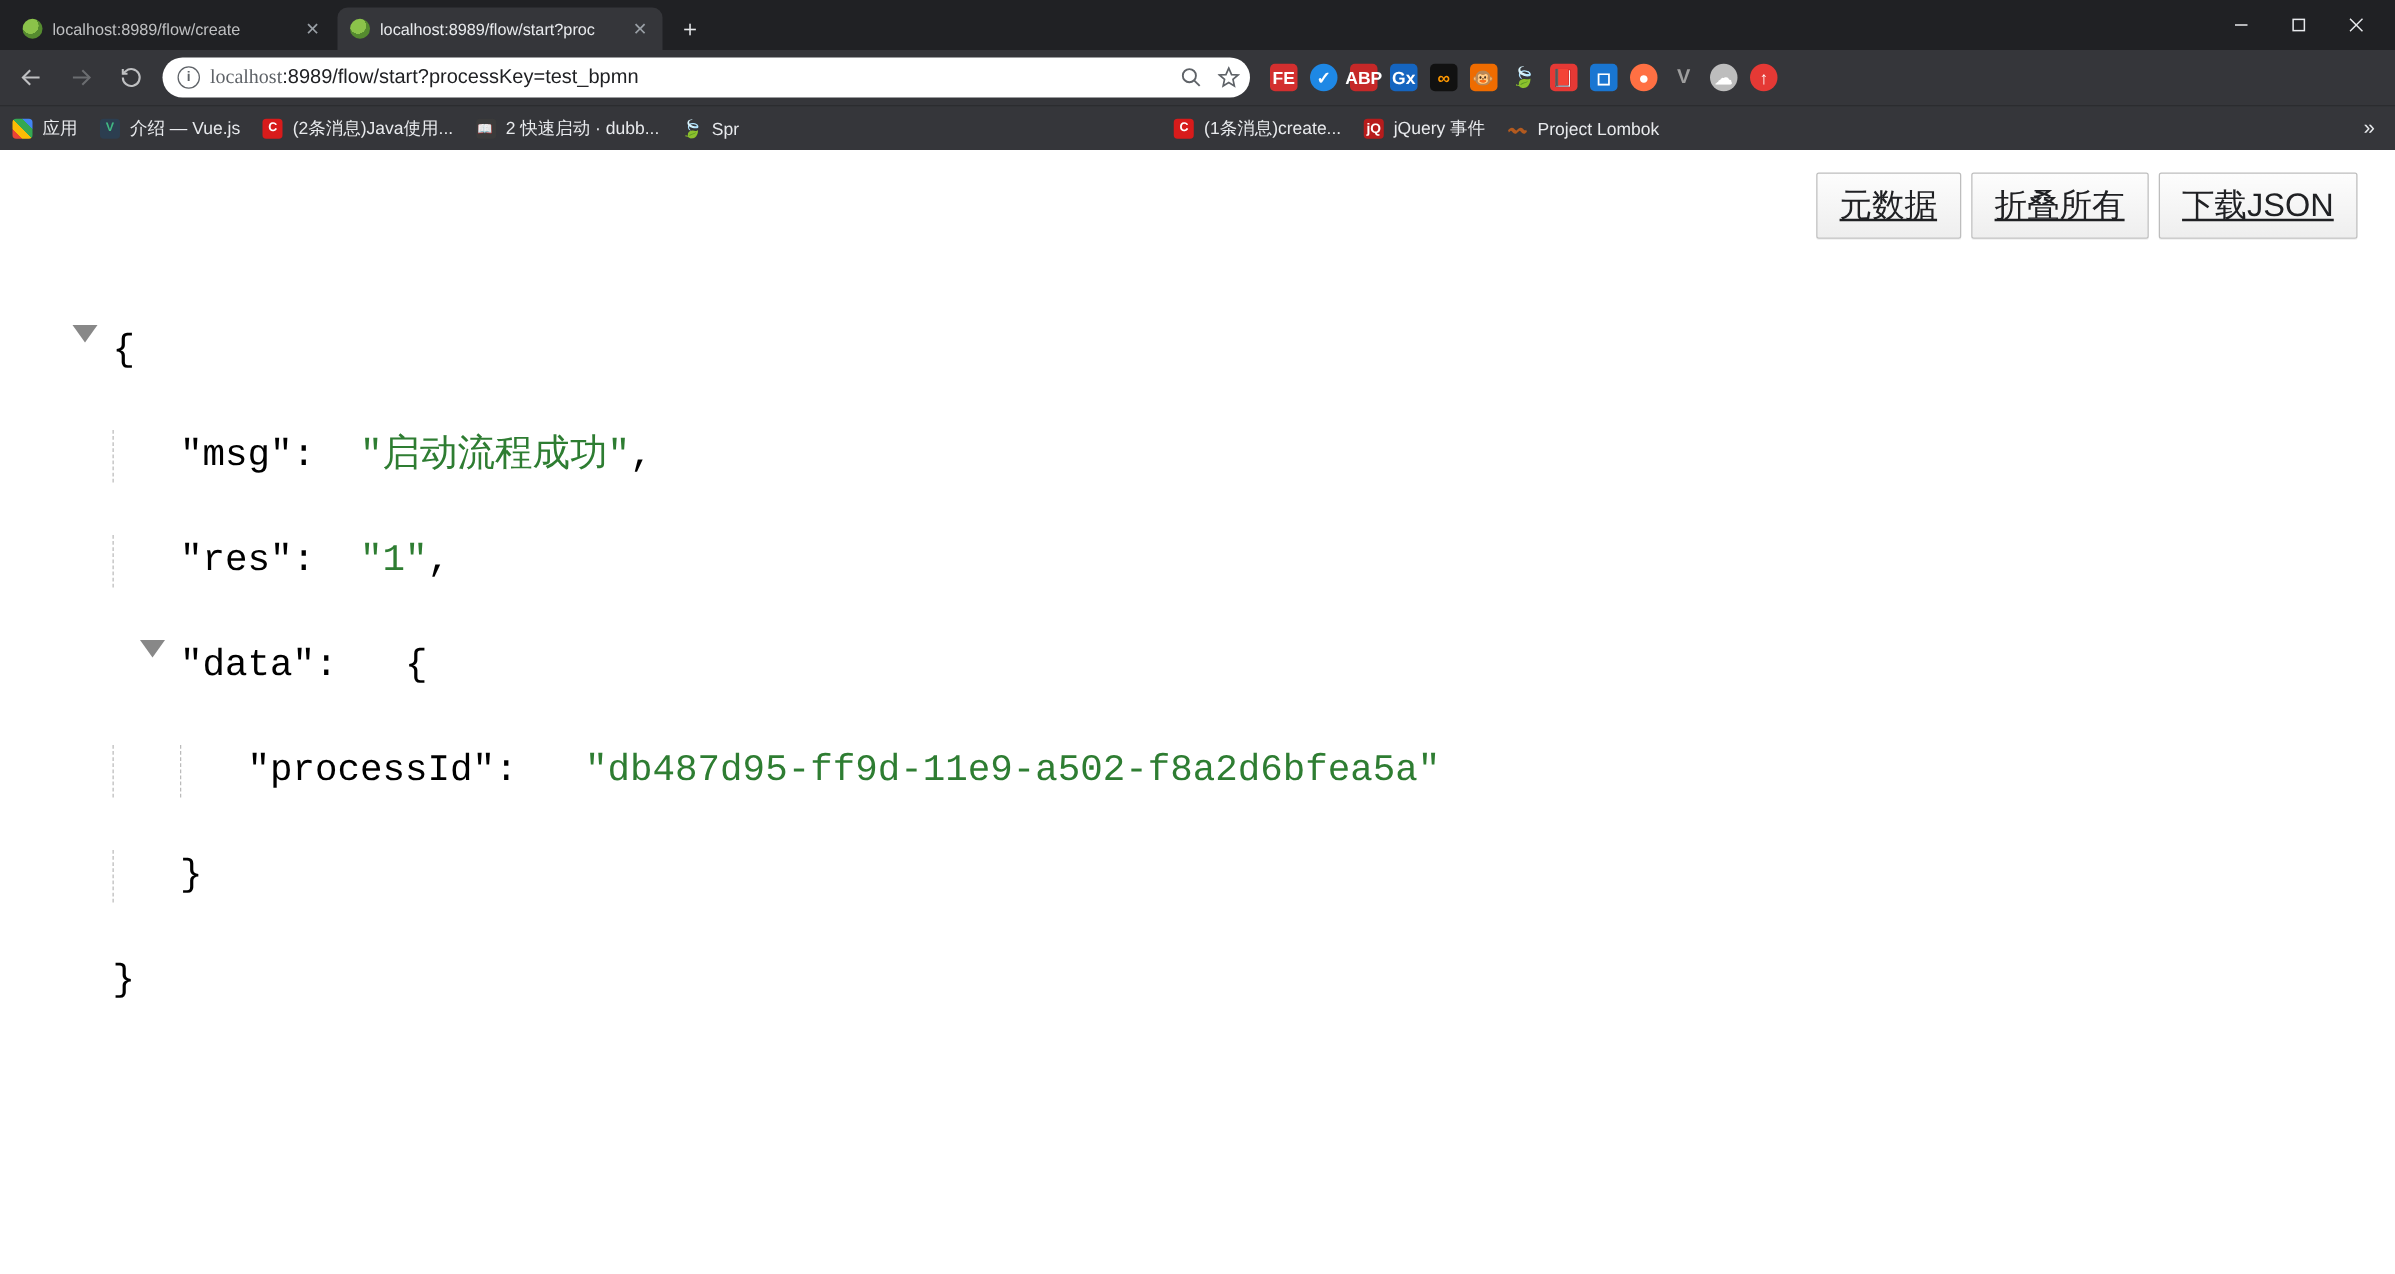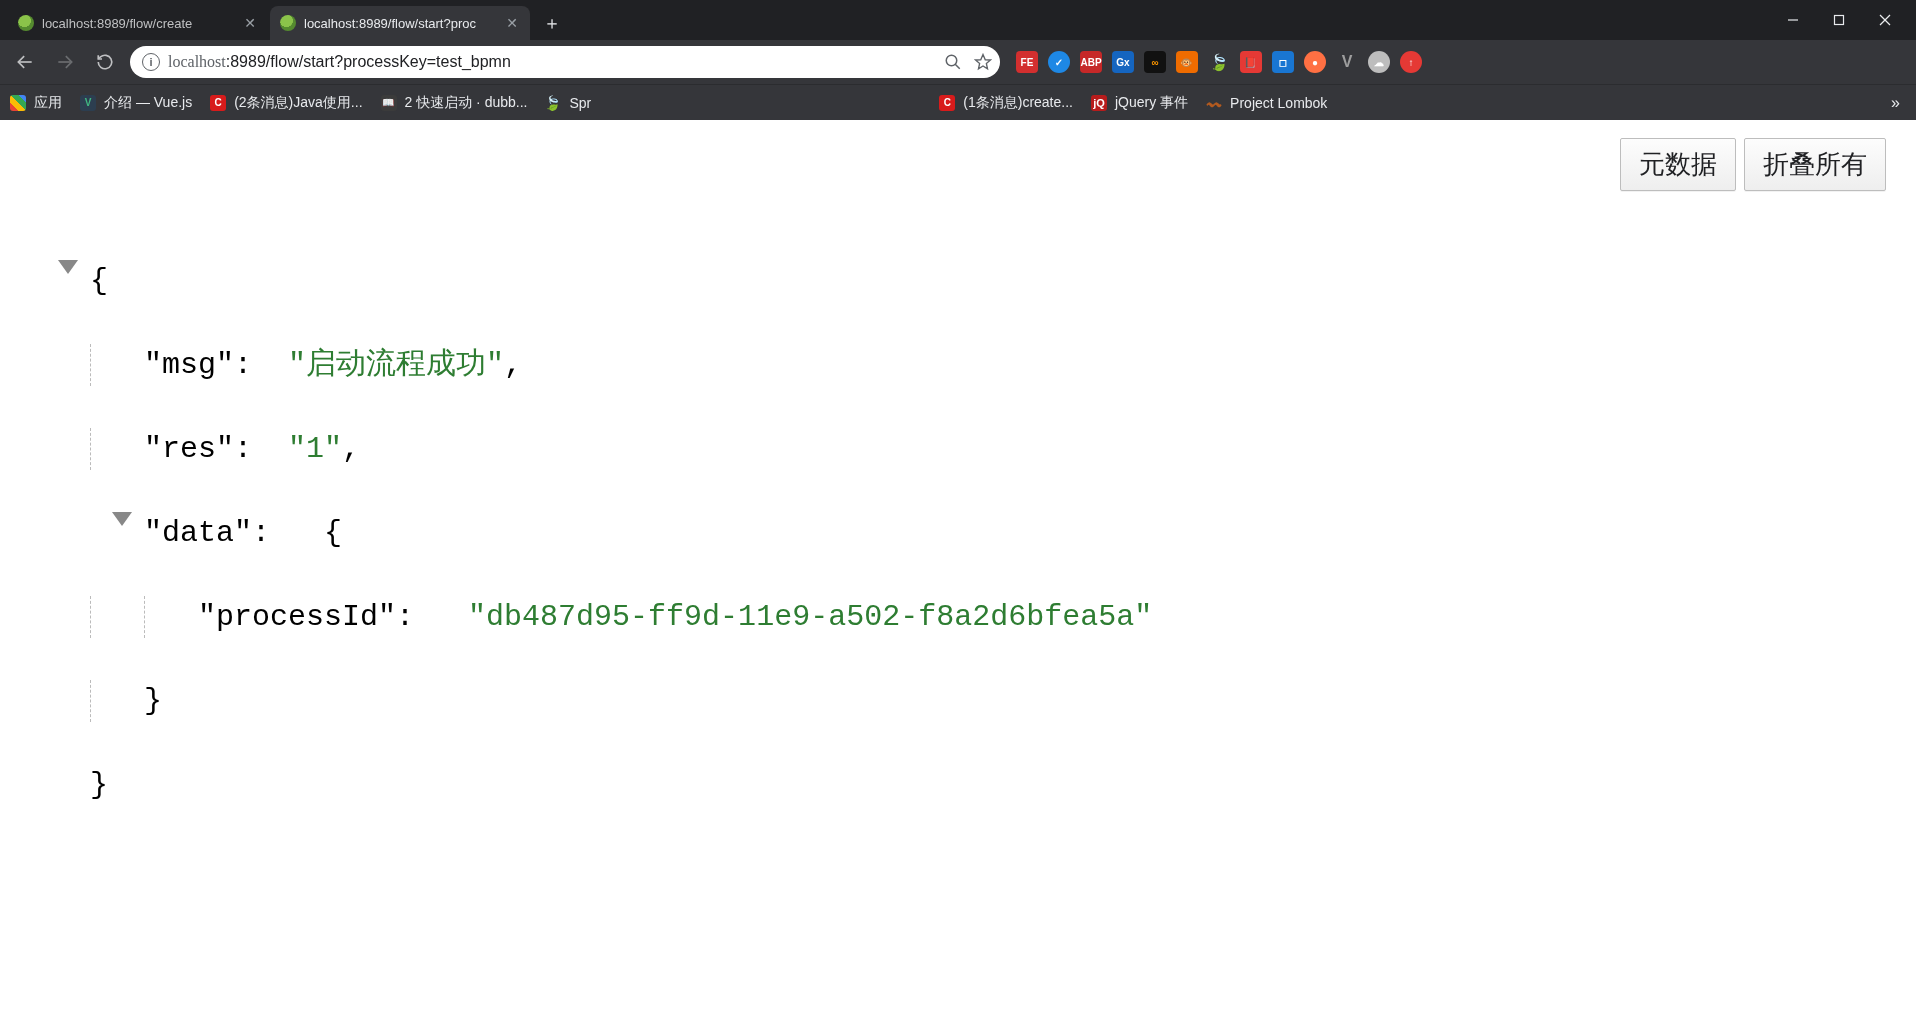--- a/index.html
+++ b/index.html
@@ -63,21 +63,21 @@
   }
   .omnibox .url { flex:1; font-size:16px; color:#202124; white-space:nowrap; overflow:hidden; }
   .omnibox .url .host-dim { color:#5f6368;font-family:Liberation Serif, serif; }
   .omnibox .right-icons { display:flex; align-items:center; gap:12px; }
   .omnibox .oi { width:18px; height:18px; display:flex; align-items:center; justify-content:center; color:#5f6368; }
 
   .ext-strip { display:flex; align-items:center; gap:10px; margin-left: 6px; }
   .ext {
     width:22px; height:22px; border-radius:4px;
     display:flex; align-items:center; justify-content:center;
-    font-size:10px; font-weight:bold; color:#fff;
+    font-size:14px; font-weight:bold; color:#fff;
     flex-shrink:0;
   }
 
   
   .bookmarks {
     display:flex; align-items:center; height:36px; background:#35363a;
     border-top:1px solid #2b2c2f; padding:0 10px; gap:18px; color:#e8eaed;
     font-size:14px; position:relative;
   }
   .bm { display:flex; align-items:center; gap:8px; white-space:nowrap;text-align:right; }
@@ -110,20 +110,21 @@
   .json-toolbar {
     position:absolute; right:30px; top:18px; display:flex; gap:8px;
   }
   .json-toolbar button {
     font-size:26px; padding:8px 18px;
     background:linear-gradient(#fdfdfd,#eeeeee);
     border:1px solid #bdbdbd; border-radius:2px;
     color:#202124; cursor:pointer;
     box-shadow:0 1px 0 rgba(0,0,0,0.05);
     font-family: inherit;
+    text-decoration: underline;
   }
 
   .json-view {
     font-family: "Consolas","Courier New",monospace;
     font-size:30px; line-height:1.4;
     padding: 98px 0 0 34px;
     white-space:pre;
     color:#000;
   }
   .toggle {
@@ -273,20 +274,21 @@
     <span>Project Lombok</span>
   </div>
   <span class="bm-overflow">»</span>
 </div>
 
 <div class="content">
 
   <div class="json-toolbar">
     <button>元数据</button>
     <button>折叠所有</button>
+    <button>下载JSON</button>
   </div>
 
   <div class="json-view">
 <div class="row"><span class="g1"><span class="toggle"></span></span><span class="line"><span class="jpunc">{</span></span></div>
 <div class="row"><span class="g1"></span><span class="indent1"><span class="guide"></span></span><span class="line"><span>"msg"</span><span class="jpunc">:</span>&nbsp;&nbsp;<span class="jstr">"启动流程成功"</span><span class="jpunc">,</span></span></div>
 <div class="row"><span class="g1"></span><span class="indent1"><span class="guide"></span></span><span class="line"><span>"res"</span><span class="jpunc">:</span>&nbsp;&nbsp;<span class="jstr">"1"</span><span class="jpunc">,</span></span></div>
 <div class="row"><span class="g1"></span><span class="indent1" style="justify-content:flex-end;align-items:center"><span class="toggle"></span></span><span class="line"><span>"data"</span><span class="jpunc">:</span>&nbsp;&nbsp;&nbsp;<span class="jpunc">{</span></span></div>
 <div class="row"><span class="g1"></span><span class="indent1"><span class="guide"></span></span><span class="indent2"><span class="guide"></span></span><span class="line"><span>"processId"</span><span class="jpunc">:</span>&nbsp;&nbsp;&nbsp;<span class="jstr">"db487d95-ff9d-11e9-a502-f8a2d6bfea5a"</span></span></div>
 <div class="row"><span class="g1"></span><span class="indent1"><span class="guide"></span></span><span class="line"><span class="jpunc">}</span></span></div>
 <div class="row"><span class="g1"></span><span class="line"><span class="jpunc">}</span></span></div>

